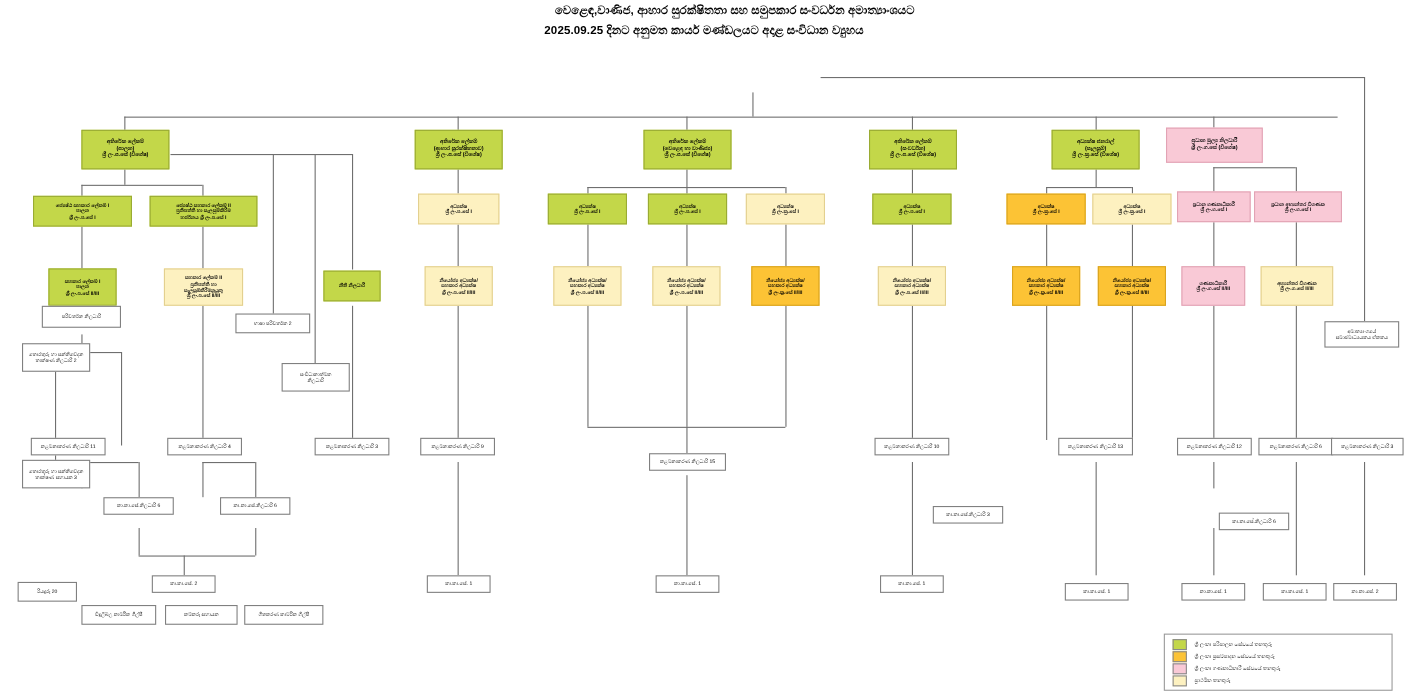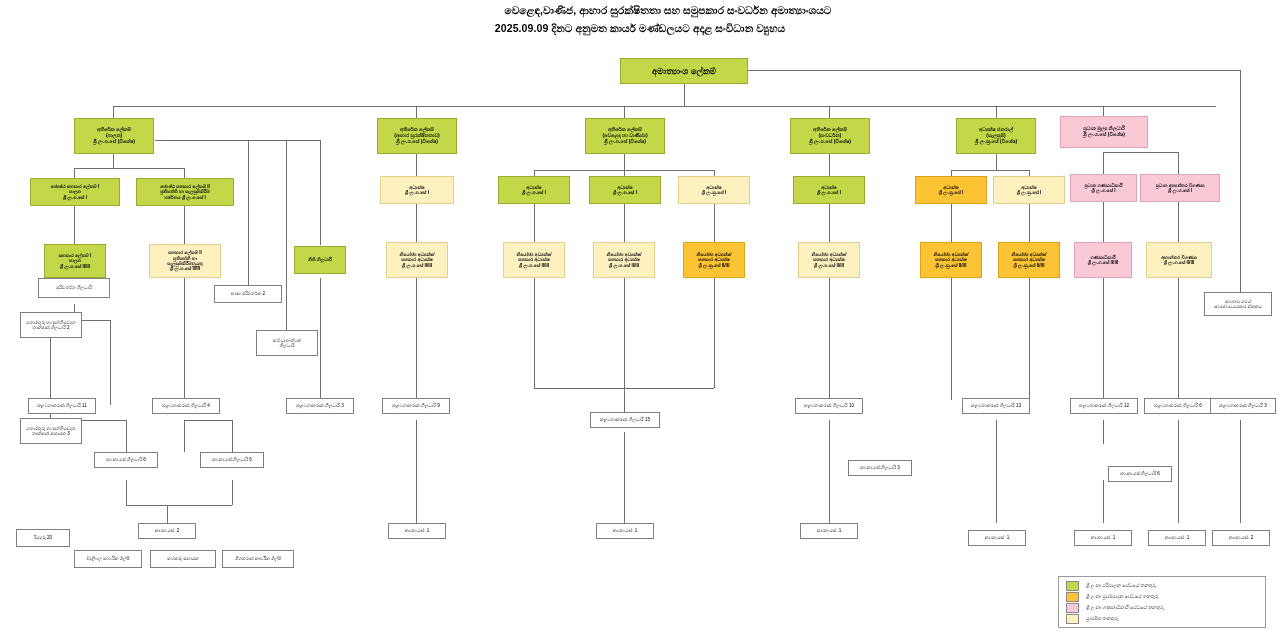--- a/index.html
+++ b/index.html
@@ -78,21 +78,21 @@
     flex:0 0 auto;
   }
   .lg-tx{ font-size:4.8px; color:#000; white-space:nowrap; }
 </style>
 </head>
 <body>
 
 <div id="canvas">
 
   <div class="title t1">වෙළෙඳ,වාණිජ, ආහාර සුරක්ෂිතතා සහ සමුපකාර සංවර්ධන අමාත්‍යාංශයට</div>
-  <div class="title t2">2025.09.09 දිනට අනුමත කාර්ය මණ්ඩලයට අදාළ සංවිධාන ව්‍යුහය</div>
+  <div class="title t2">2025.09.25 දිනට අනුමත කාර්ය මණ්ඩලයට අදාළ සංවිධාන ව්‍යුහය</div>
 
   <div class="ln lnv" style="left:684px; top:84px; height:22px;"></div>
 
   <div class="ln lnh" style="left:113px; top:106px; width:1103px;"></div>
 
   <div class="ln lnh" style="left:746px; top:70px; width:494px;"></div>
   <div class="ln lnv" style="left:1240px; top:70px; height:222px;"></div>
   <div class="ln lnh" style="left:1206px; top:292px; width:34px;"></div>
 
   <div class="ln lnv" style="left:113px; top:106px; height:12px;"></div>
@@ -173,23 +173,20 @@
   <div class="ln lnv" style="left:1178px; top:152px; height:22px;"></div>
   <div class="ln lnv" style="left:1103px; top:202px; height:40px;"></div>
   <div class="ln lnv" style="left:1178px; top:202px; height:40px;"></div>
   <div class="ln lnv" style="left:1103px; top:278px; height:122px;"></div>
   <div class="ln lnv" style="left:1178px; top:278px; height:122px;"></div>
   <div class="ln lnv" style="left:1103px; top:420px; height:24px;"></div>
   <div class="ln lnv" style="left:1103px; top:480px; height:43px;"></div>
   <div class="ln lnv" style="left:1178px; top:420px; height:103px;"></div>
   <div class="ln lnv" style="left:1240px; top:420px; height:103px;"></div>
 
-  <div class="node green fs-root" style="left:620px; top:58px; width:128px; height:26px;">
-    <span>අමාත්‍යාංශ ලේකම්</span>
-  </div>
 
   <div class="node green fs-lvl1" style="left:74px; top:118px; width:80px; height:36px;">
     <span>අතිරේක ලේකම්<br>(පාලන)<br>ශ්‍රී ලං.ප.සේ (විශේෂ)</span>
   </div>
   <div class="node green fs-lvl1" style="left:377px; top:118px; width:80px; height:36px;">
     <span>අතිරේක ලේකම්<br>(ආහාර සුරක්ෂිතතාව)<br>ශ්‍රී ලං.ප.සේ (විශේෂ)</span>
   </div>
   <div class="node green fs-lvl1" style="left:585px; top:118px; width:80px; height:36px;">
     <span>අතිරේක ලේකම්<br>(වෙළෙඳ හා වාණිජ්‍ය)<br>ශ්‍රී ලං.ප.සේ (විශේෂ)</span>
   </div>

